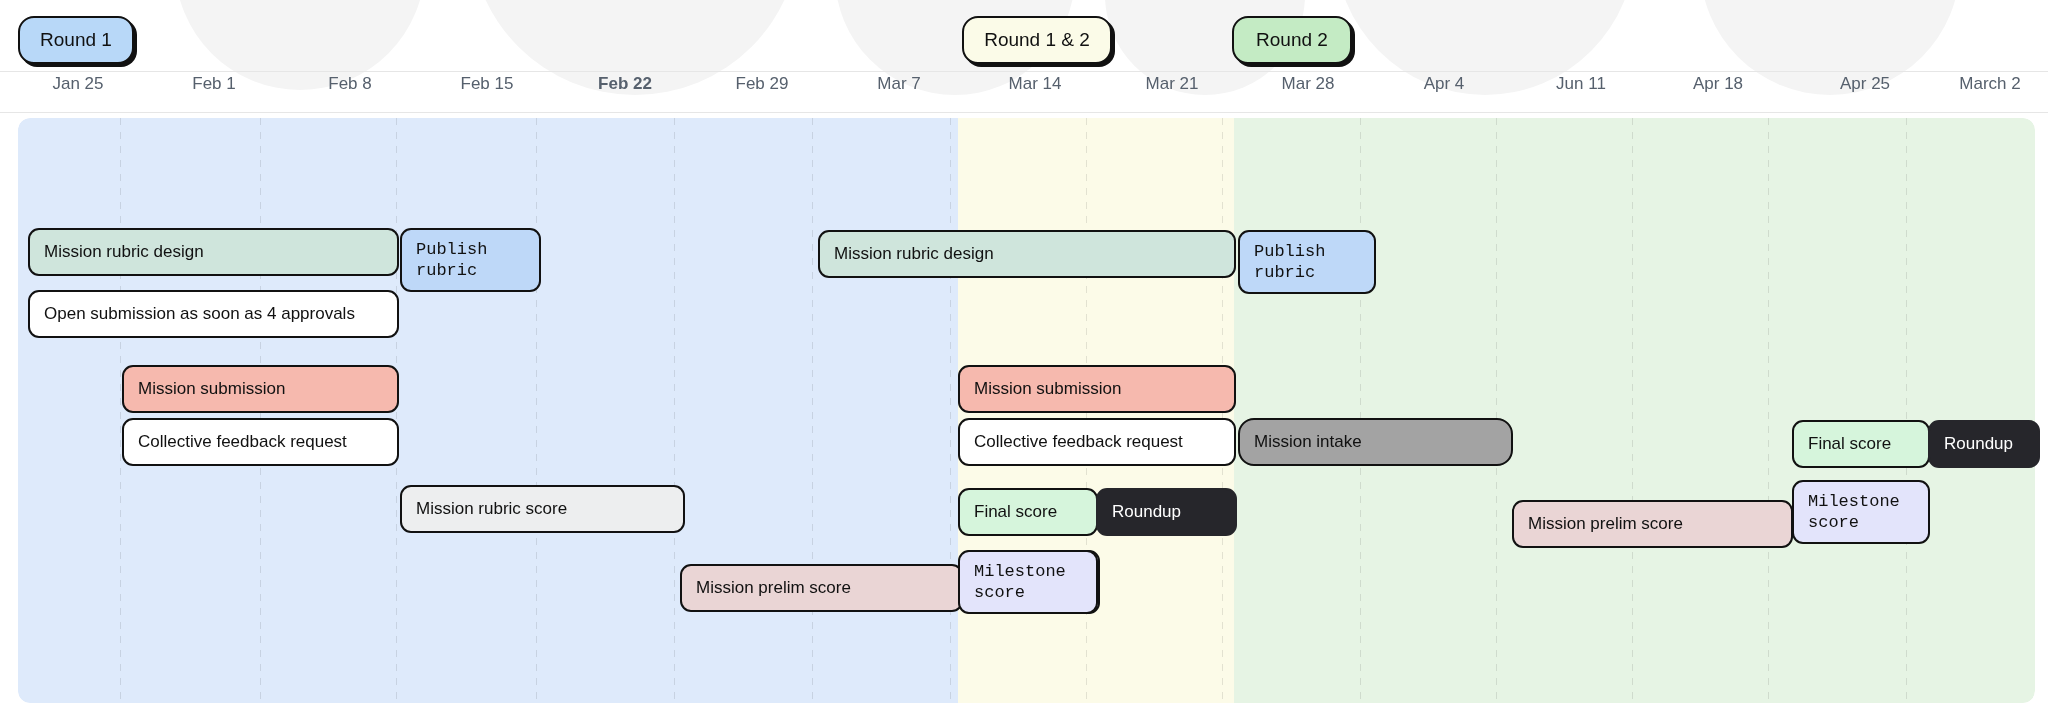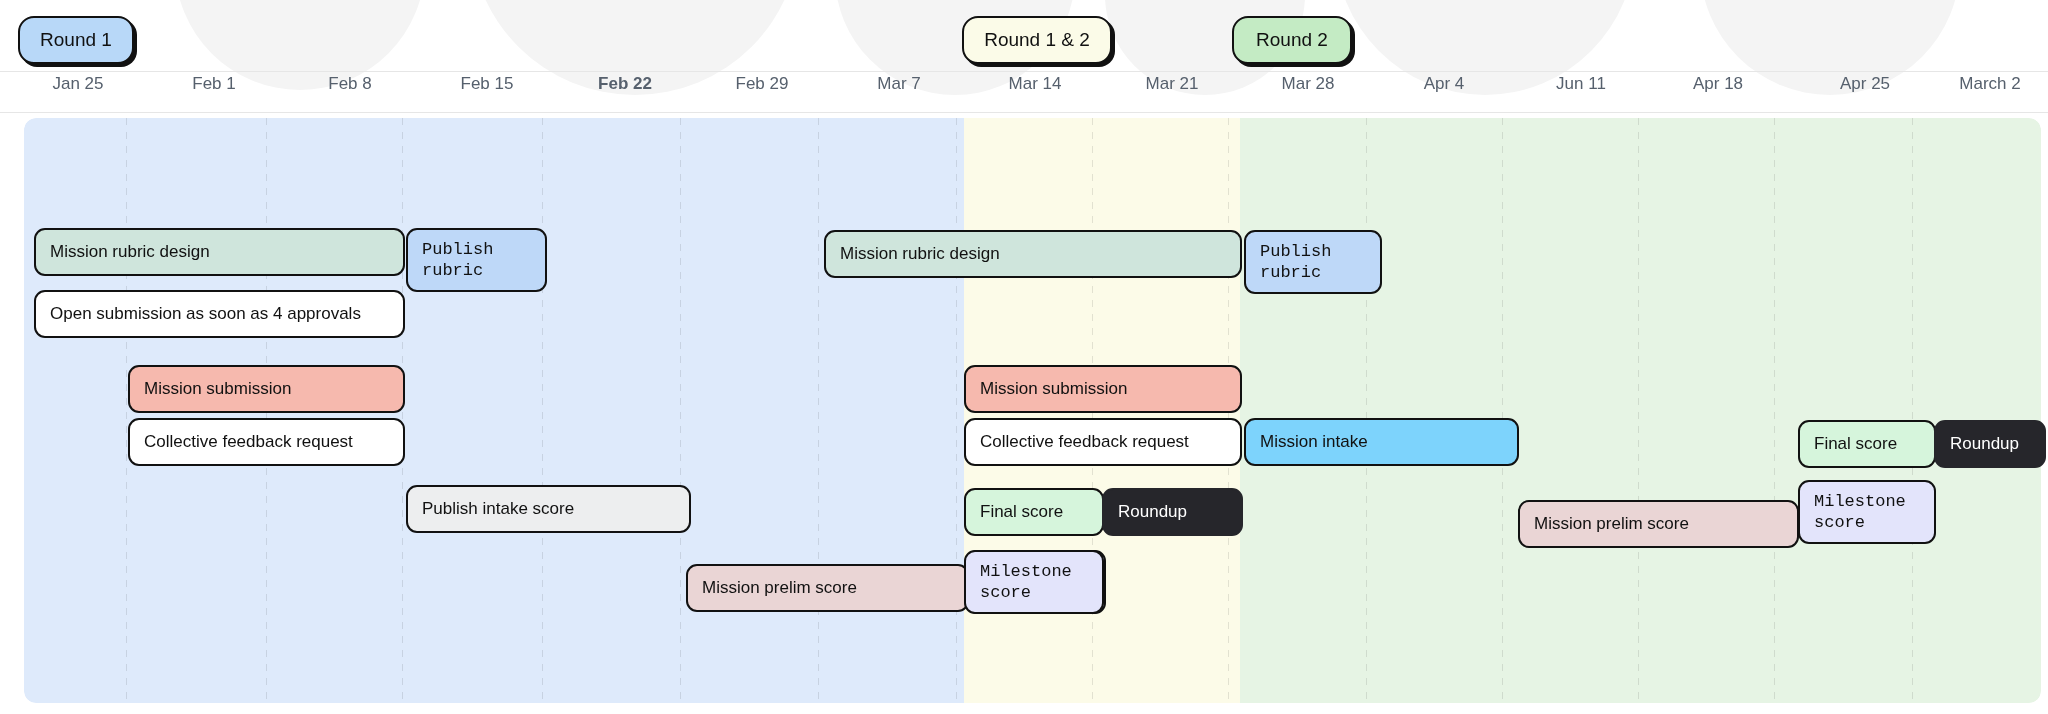--- a/index.html
+++ b/index.html
@@ -44,21 +44,20 @@
     transform: translateX(-50%);
     white-space: nowrap;
   }
 
   
   .chart {
     position: absolute; left: 18px; top: 118px;
     width: 2017px; height: 585px;
     border-radius: 12px;
     overflow: visible;
-    margin-left: 6px;
   }
   .phase { position: absolute; top: 0; height: 585px; }
   .phase.first  { border-radius: 12px 0 0 12px; }
   .phase.last   { border-radius: 0 12px 12px 0; }
   .phase-clip { position: absolute; left: 0; top: 0; width: 2017px; height: 585px; border-radius: 12px; overflow: hidden; }
 
   .gridline {
     position: absolute; top: 0; width: 1px; height: 585px;
     background: repeating-linear-gradient(to bottom, rgba(0,0,0,.10) 0 7px, transparent 7px 14px);
   }
@@ -140,28 +139,28 @@
           <div class="gridline" style="left: 1750px;"></div>
           <div class="gridline" style="left: 1888px;"></div>
         </div>
     </div>
     <div id="bars">
         <div class="bar" style="left: 10px; top: 110px; width: 371px; height: 48px; background: rgb(207, 229, 220); color: rgb(17, 17, 17);">Mission rubric design</div>
         <div class="bar two-line" style="left: 382px; top: 110px; width: 141px; height: 64px; background: rgb(190, 216, 248); color: rgb(17, 17, 17);">Publish rubric</div>
         <div class="bar" style="left: 10px; top: 172px; width: 371px; height: 48px; background: rgb(255, 255, 255); color: rgb(17, 17, 17);">Open submission  as soon as 4 approvals</div>
         <div class="bar" style="left: 104px; top: 247px; width: 277px; height: 48px; background: rgb(246, 185, 174); color: rgb(17, 17, 17);">Mission submission</div>
         <div class="bar" style="left: 104px; top: 300px; width: 277px; height: 48px; background: rgb(255, 255, 255); color: rgb(17, 17, 17);">Collective feedback request</div>
-        <div class="bar" style="left: 382px; top: 367px; width: 285px; height: 48px; background: rgb(237, 238, 239); color: rgb(17, 17, 17);">Publish intake score</div>
+        <div class="bar" style="left: 382px; top: 367px; width: 285px; height: 48px; background: rgb(237, 238, 239); color: rgb(17, 17, 17);">Mission rubric score</div>
         <div class="bar" style="left: 662px; top: 446px; width: 283px; height: 48px; background: rgb(234, 213, 213); color: rgb(17, 17, 17);">Mission prelim score</div>
         <div class="bar two-line" style="left: 942px; top: 432px; width: 140px; height: 64px; background: rgb(227, 228, 251); color: rgb(17, 17, 17);">Milestone score</div>
         <div class="bar" style="left: 800px; top: 112px; width: 418px; height: 48px; background: rgb(207, 229, 220); color: rgb(17, 17, 17);">Mission rubric design</div>
         <div class="bar two-line" style="left: 1220px; top: 112px; width: 138px; height: 64px; background: rgb(190, 216, 248); color: rgb(17, 17, 17);">Publish rubric</div>
         <div class="bar" style="left: 940px; top: 247px; width: 278px; height: 48px; background: rgb(246, 185, 174); color: rgb(17, 17, 17);">Mission submission</div>
         <div class="bar" style="left: 940px; top: 300px; width: 278px; height: 48px; background: rgb(255, 255, 255); color: rgb(17, 17, 17);">Collective feedback request</div>
-        <div class="bar" style="left: 1220px; top: 300px; width: 275px; height: 48px; background: #7dd3fc; color: rgb(17, 17, 17);">Mission intake</div>
+        <div class="bar" style="left: 1220px; top: 300px; width: 275px; height: 48px; background: #a3a3a3; color: rgb(17, 17, 17); border-radius: 16px;">Mission intake</div>
         <div class="bar" style="left: 940px; top: 370px; width: 140px; height: 48px; background: rgb(214, 245, 220); color: rgb(17, 17, 17);">Final score</div>
         <div class="bar dark" style="left: 1078px; top: 370px; width: 141px; height: 48px; background: rgb(38, 38, 43); color: rgb(255, 255, 255);">Roundup</div>
         <div class="bar two-line" style="left: 940px; top: 432px; width: 140px; height: 64px; background: rgb(227, 228, 251); color: rgb(17, 17, 17);">Milestone score</div>
         <div class="bar" style="left: 1774px; top: 302px; width: 138px; height: 48px; background: rgb(214, 245, 220); color: rgb(17, 17, 17);">Final score</div>
         <div class="bar dark" style="left: 1910px; top: 302px; width: 112px; height: 48px; background: rgb(38, 38, 43); color: rgb(255, 255, 255);">Roundup</div>
         <div class="bar" style="left: 1494px; top: 382px; width: 281px; height: 48px; background: rgb(234, 213, 213); color: rgb(17, 17, 17);">Mission prelim score</div>
         <div class="bar two-line" style="left: 1774px; top: 362px; width: 138px; height: 64px; background: rgb(227, 228, 251); color: rgb(17, 17, 17);">Milestone score</div>
       </div>
   </div>
 

